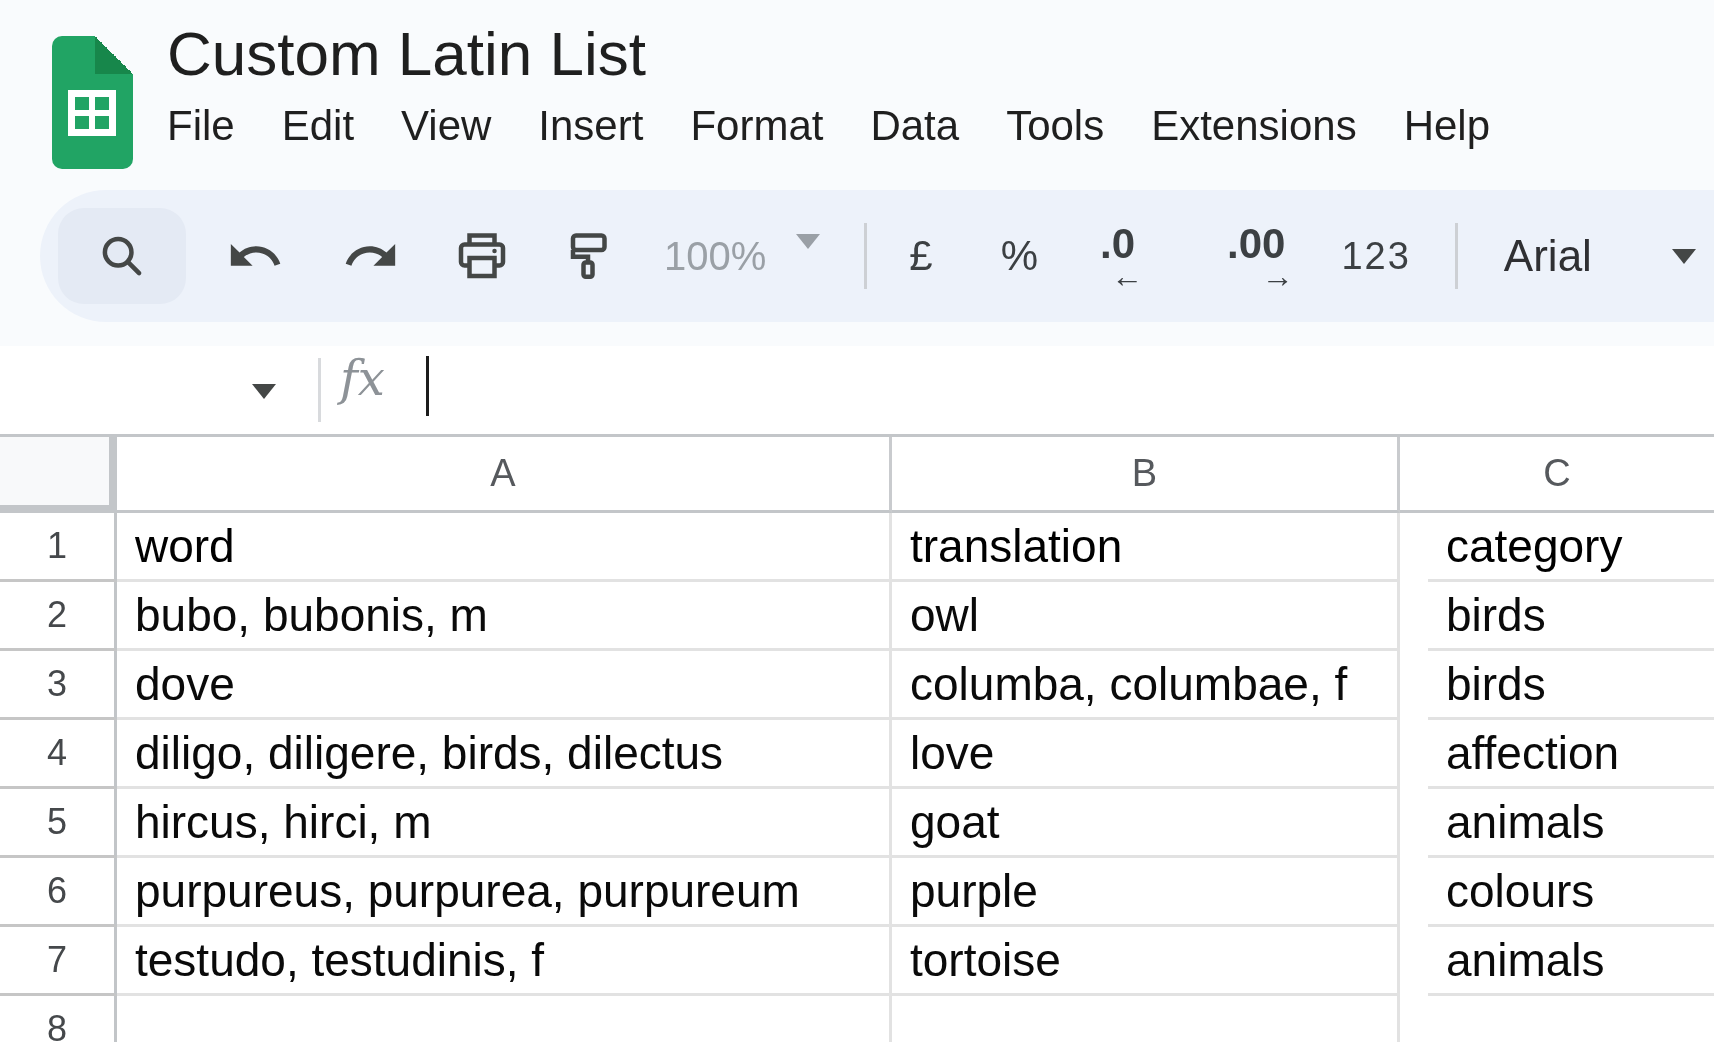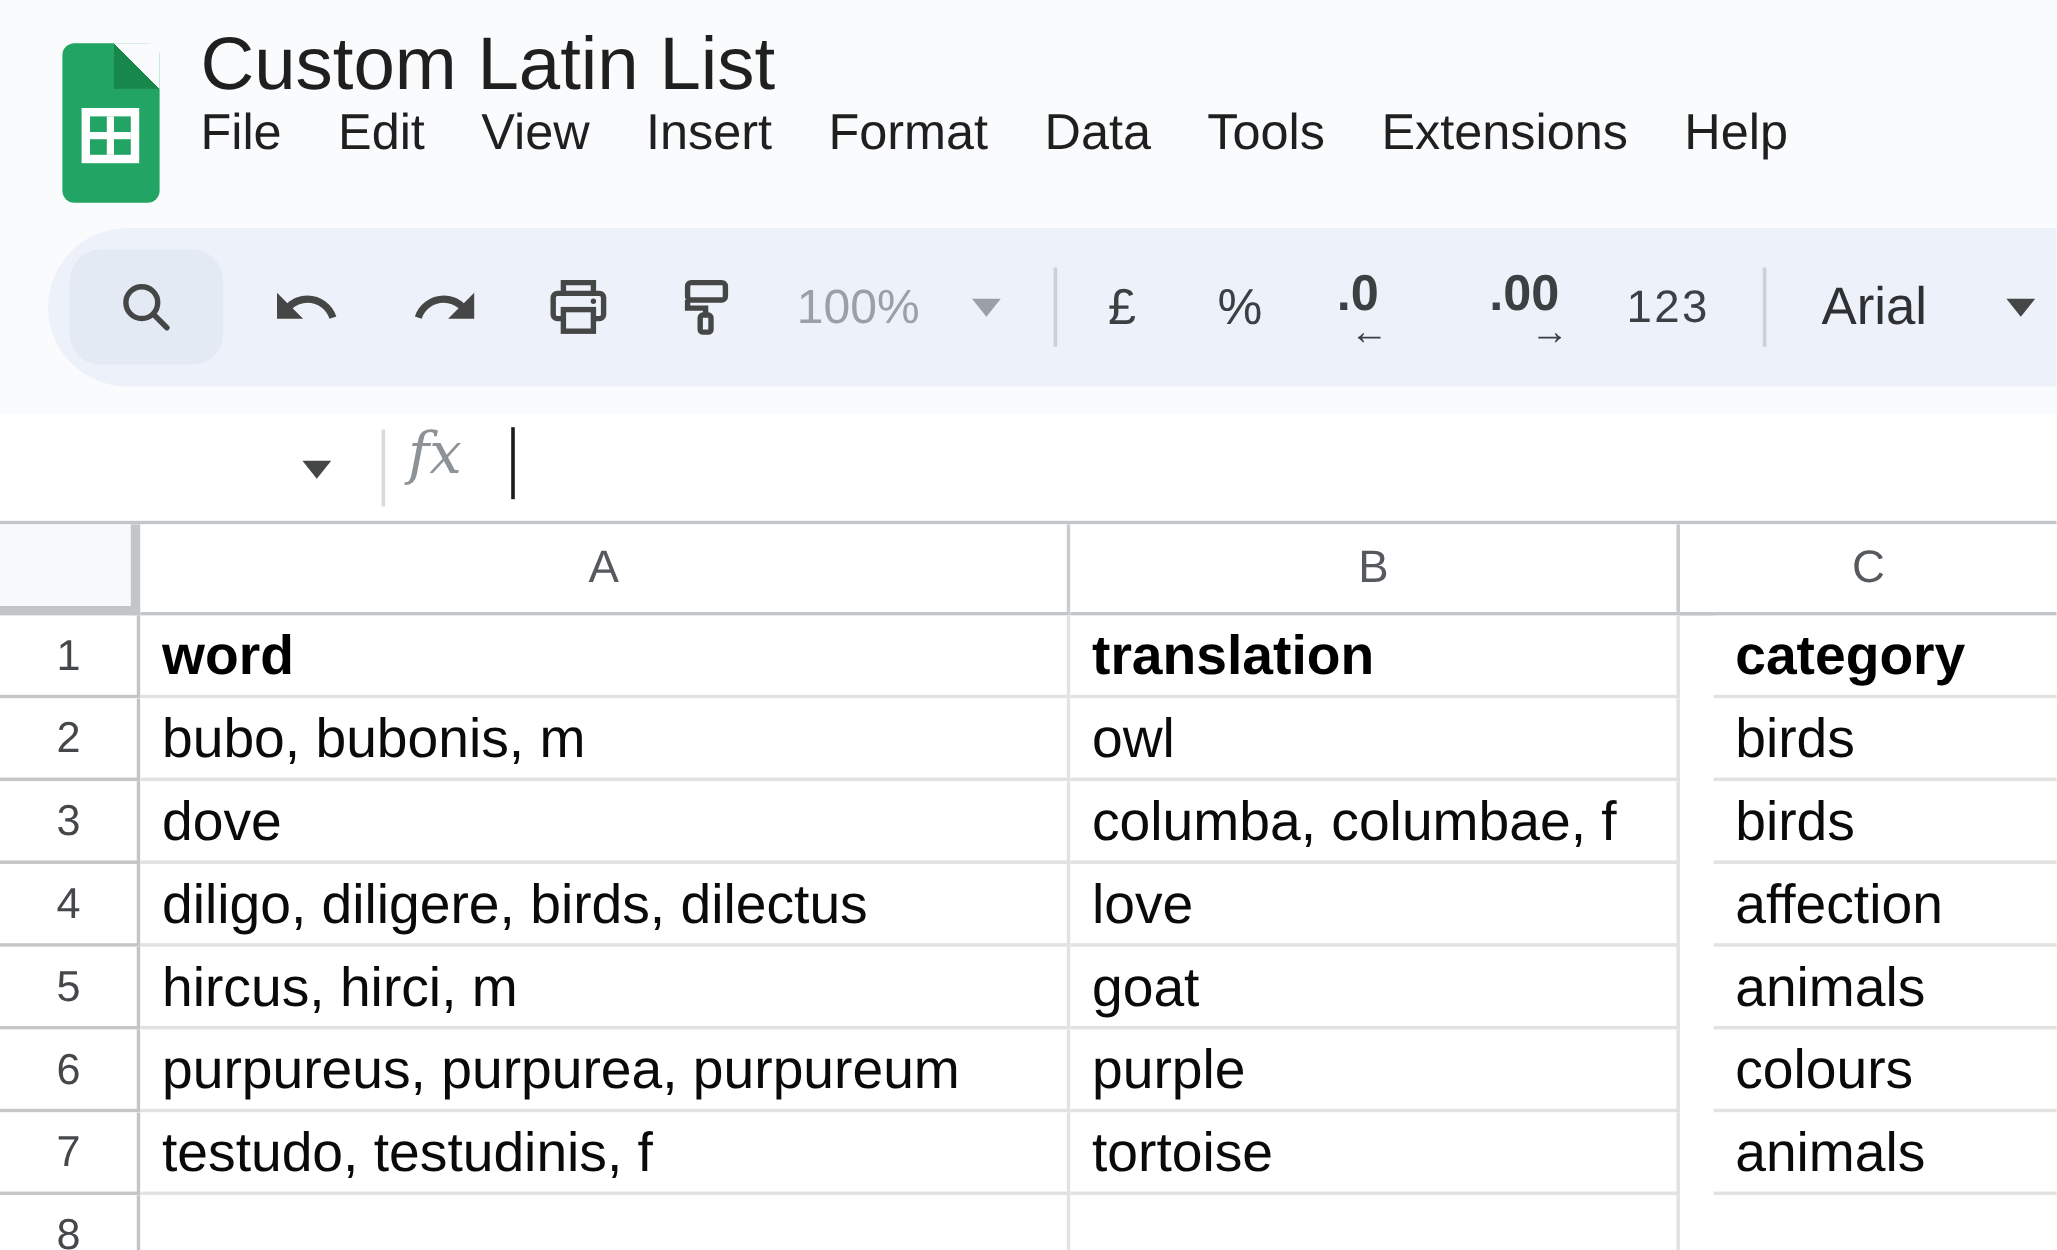--- a/index.html
+++ b/index.html
@@ -10,30 +10,30 @@
   }
   
   .header-bg { position:absolute; top:0; left:0; right:0; height:346px; background:#f9fbfd; }
   .logo { position:absolute; left:52px; top:36px; width:81px; height:133px; background:#21a464; border-radius:10px; cursor:pointer; }
   .logo-fold { position:absolute; right:0; top:0; width:38px; height:38px;
     background:linear-gradient(to bottom left,#f9fbfd 0 50%,#17874b 50% 100%); }
   .logo-table { position:absolute; left:16px; top:54px; width:48px; height:46px; border:7px solid #fff; box-sizing:border-box; }
   .logo-table::before { content:""; position:absolute; left:0; right:0; top:50%; height:6px; margin-top:-3px; background:#fff; }
   .logo-table::after  { content:""; position:absolute; top:0; bottom:0; left:50%; width:6px; margin-left:-3px; background:#fff; }
   .doc-title { position:absolute; left:167px; top:18px; font-size:62px; font-weight:500; color:#1f1f1f; white-space:nowrap; }
-  .menubar { position:absolute; left:150px; top:78px; display:flex; gap:13px;text-align:center; }
+  .menubar { position:absolute; left:150px; top:94px; display:flex; gap:13px;text-align:center; }
   .menu-item { font-size:42px; color:#1f1f1f; padding:8px 17px; border-radius:24px; cursor:pointer; white-space:nowrap; }
   
   .toolbar { position:absolute; left:40px; top:190px; right:0; height:132px; background:#edf2fa;
     border-radius:66px 0 0 66px; display:flex; align-items:center; }
   .search-btn { margin-left:18px; width:128px; height:96px; border-radius:26px; background:#e4eaf4;
     display:flex; align-items:center; justify-content:center; cursor:pointer; flex:none; }
   .tb { display:flex; align-items:center; justify-content:center; cursor:pointer; flex:none; }
   .tri { width:0; height:0; border-left:12px solid transparent; border-right:12px solid transparent; border-top:15px solid #444746; }
-  .zoom-ctl { margin-left:46px; display:flex; align-items:center; gap:44px; cursor:pointer; flex:none; }
+  .zoom-ctl { margin-left:46px; display:flex; align-items:flex-start; gap:30px; cursor:pointer; flex:none; }
   .zoom-txt { font-size:40px; color:#9aa0a6; }
   .zoom-tri { border-top-color:#9aa0a6; }
   .tb-divider { width:3px; height:66px; background:#cdd0d4; margin-left:44px; flex:none; }
   .fmt-txt { font-size:42px; color:#3c4043; }
   .dec-group { display:inline-flex; flex-direction:column; align-items:flex-end; line-height:0.75; cursor:pointer; flex:none; }
   .dec-main { font-size:42px; font-weight:bold; color:#3c4043; }
   .dec-arrow { font-size:32px; color:#3c4043; transform:translate(8px,4px); }
   .fmt-123 { font-size:38px; color:#3c4043; letter-spacing:2px; }
   .font-name { font-size:44px; color:#2f3033; white-space:nowrap; }
   
@@ -48,21 +48,21 @@
     display:grid; grid-template-columns:117px 775px 508px 1fr; grid-template-rows:76px repeat(8,69px); background:#fff; }
   .corner { background:#f8f9fa; border-right:8px solid #c3c6c9; border-bottom:8px solid #c3c6c9; box-sizing:border-box; }
   .colhead { background:#fff; border-right:3px solid #c9cbce; border-bottom:3px solid #c3c6c9; box-sizing:border-box;
     display:flex; align-items:center; justify-content:center; font-size:38px; color:#56595d; cursor:pointer; }
   .colhead.last { border-right:none; }
   .rowhead { background:#fff; border-right:3px solid #c2c5c8; border-bottom:3px solid #c6c6c6; box-sizing:border-box;
     display:flex; align-items:center; justify-content:center; font-size:36px; color:#45484b; cursor:pointer; }
   .cell { background:#fff; border-right:3px solid #e2e2e2; border-bottom:3px solid #e2e2e2; box-sizing:border-box;
     display:flex; align-items:center; padding-left:18px; font-size:46px; color:#0a0a0a; white-space:nowrap; overflow:hidden; cursor:cell; }
   .cell.last { border-right:none;margin-left:28px; }
-  .cell.hdr { font-weight:bold; color:#000; }
+  .cell.hdr { font-weight:normal; color:#000; }
   svg { display:block; }
 </style>
 </head>
 <body>
 
 <div class="app">
   <div class="header-bg"></div>
 
   <div class="logo">
     <div class="logo-table"></div>

